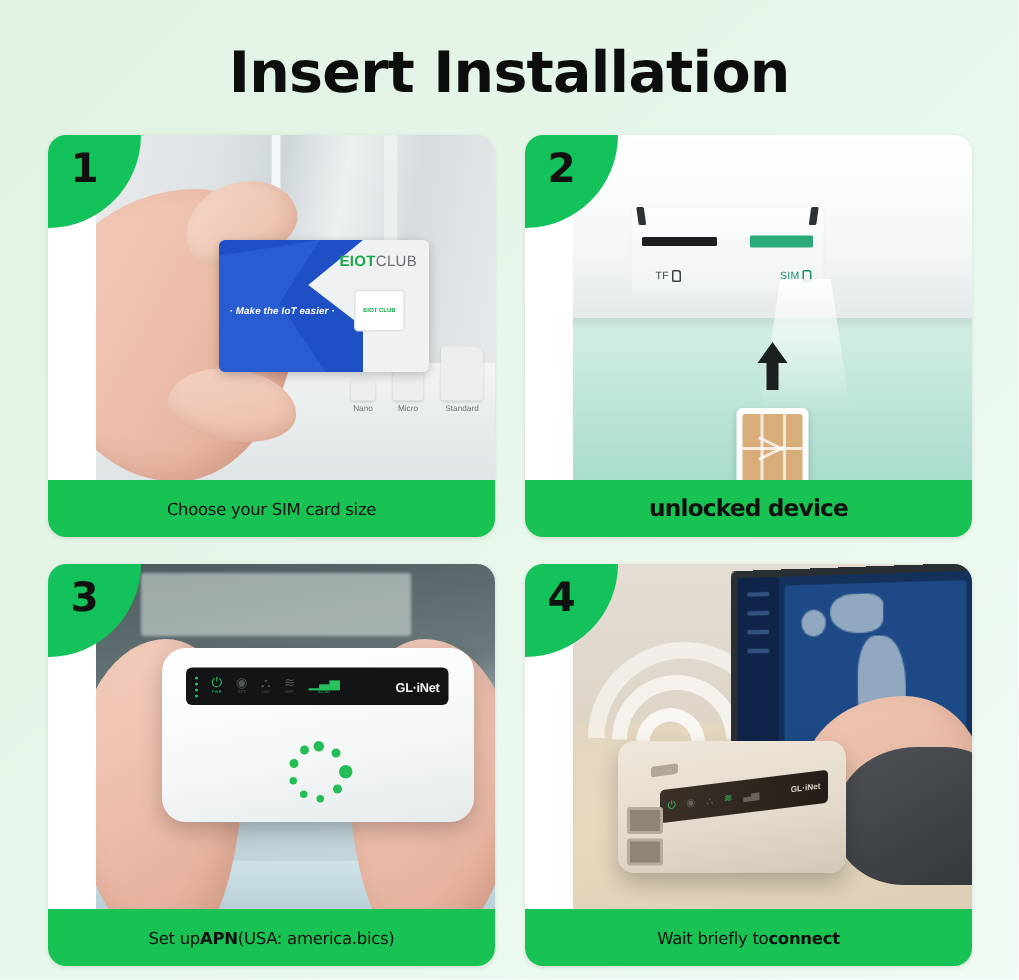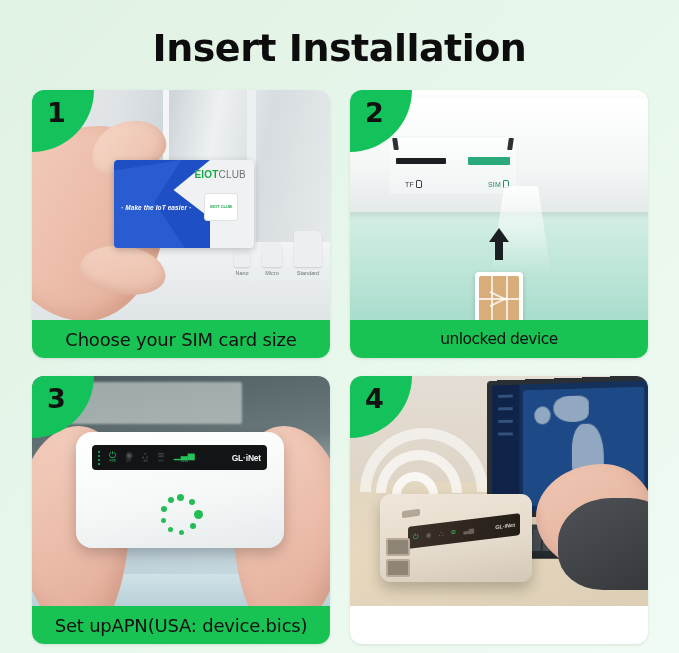--- a/index.html
+++ b/index.html
@@ -45,20 +45,21 @@
     position: relative;
     background: #ffffff;
     box-shadow: 0 1px 3px rgba(0,0,0,0.10);
   }
 
   .stage {
     position: absolute;
     inset: 0;
     bottom: 38px;
     overflow: hidden;
+    margin-left: 32px;
   }
 
   
   .badge {
     position: absolute;
     top: 0; left: 0;
     width: 62px; height: 62px;
     background: #13c25b;
     border-radius: 0 0 62px 0;
     z-index: 20;
@@ -75,27 +76,27 @@
   
   .caption {
     position: absolute;
     left: 0; right: 0; bottom: 0;
     height: 38px;
     background: #18c354;
     display: flex;
     align-items: center;
     justify-content: center;
     font-family: "DejaVu Sans", sans-serif;
-    font-size: 18px;
+    font-size: 11px;
     color: #101010;
     white-space: nowrap;
     letter-spacing: -0.2px;
     padding: 0 4px;
   }
-  .caption b { font-weight: normal; }
+  .caption b { font-weight: bold; }
   .caption.tight { font-size: 15.5px; letter-spacing: -0.55px; }
 
   
   .p1-bg {
     position: absolute; inset: 0;
     background:
       linear-gradient(100deg,#e8eaec 0%, #dfe3e6 26%, #cfd6da 42%, #eef1f2 56%, #d6dcdf 72%, #e9ecee 100%);
   }
   .p1-win {
     position: absolute; left: 44%; top: 0; width: 6px; height: 100%;
@@ -608,21 +609,21 @@
       </div>
     </div>
 
     <div class="badge">
       <span>3</span>
     </div>
 
     <div class="caption">
       <span>Set up </span>
         <b>APN</b>
-        <span> (USA: device.bics)</span>
+        <span> (USA: america.bics)</span>
     </div>
   </div>
 
   <div class="panel">
     <div class="stage">
       <div class="p4-bg"></div>
       <div class="p4-wall"></div>
 
       <div class="p4-wave w3"></div>
       <div class="p4-wave w2"></div>
@@ -667,15 +668,20 @@
         </div>
         <div class="p4-port a"></div>
         <div class="p4-port b"></div>
       </div>
     </div>
 
     <div class="badge">
       <span>4</span>
     </div>
 
+    <div class="caption">
+      <span>Wait briefly to </span>
+        <b>connect</b>
+        <span></span>
+    </div>
   </div>
 
 </div>
 
 </body></html>

